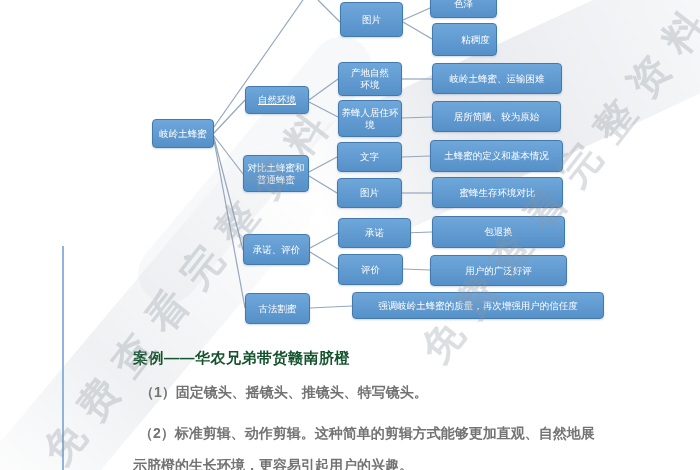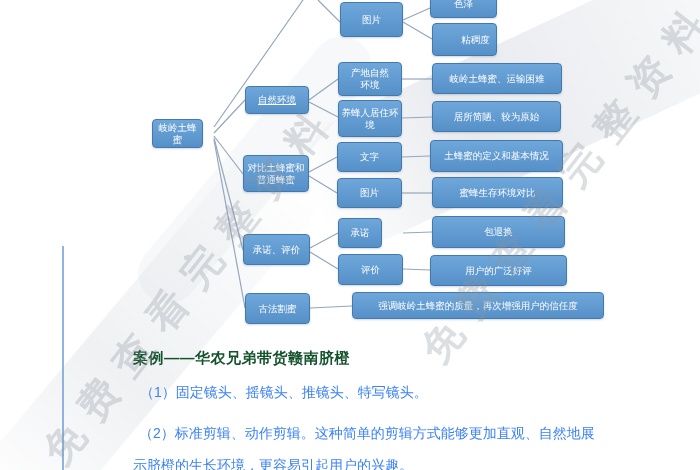--- a/index.html
+++ b/index.html
@@ -32,21 +32,21 @@
         background:linear-gradient(180deg,#6fa7da 0%,#5590c8 100%);
         border:1px solid #4479ad;border-radius:4px;
         box-shadow:0 1px 2px rgba(70,100,140,.25);padding:1px 4px;box-sizing:border-box;}
   .node.tight{padding:1px 2px;}
   .node.wrap-narrow{padding:1px 10px;}
 
   
   .vbar{position:absolute;z-index:2;width:2px;background:#7da7d9;opacity:.85;}
 
   
-  .doc-text{position:absolute;z-index:3;color:#3b82f6;}
+  .doc-text{position:absolute;z-index:3;color:#737373;font-weight:bold;}
   .heading{left:133px;top:349px;font-size:15px;font-weight:bold;color:#14532d;letter-spacing:.5px;}
   .para1{left:140px;top:384px;font-size:14px;}
   .para2{left:133px;top:417px;width:468px;font-size:14px;line-height:32px;text-indent:6px;}
 </style>
 </head>
 <body>
 
 <div id="page">
 
   <div class="band band-a"></div>
@@ -70,34 +70,34 @@
     <line x1="310" y1="252" x2="338" y2="269"></line>
     <line x1="310" y1="308" x2="352" y2="306"></line>
     <line x1="402" y1="79" x2="432" y2="79"></line>
     <line x1="402" y1="118" x2="432" y2="117"></line>
     <line x1="402" y1="157" x2="430" y2="156"></line>
     <line x1="402" y1="193" x2="432" y2="193"></line>
     <line x1="403" y1="233" x2="432" y2="232"></line>
     <line x1="403" y1="269" x2="430" y2="270"></line>
   </svg>
 
-  <div class="node" style="left:152px;top:119px;width:51px;height:29px;">岐岭土蜂蜜</div>
+  <div class="node" style="left:152px;top:119px;width:62px;height:29px;">岐岭土蜂蜜</div>
 
   <div class="node" style="left:340px;top:2px;width:63px;height:35px;">图片</div>
 
   <div class="node" style="left:245px;top:86px;width:64px;height:28px;text-decoration:underline;">自然环境</div>
   <div class="node tight" style="left:243px;top:155px;width:66px;height:37px;">对比土蜂蜜和普通蜂蜜</div>
   <div class="node" style="left:243px;top:234px;width:67px;height:31px;">承诺、评价</div>
   <div class="node" style="left:245px;top:293px;width:65px;height:31px;">古法割蜜</div>
 
   <div class="node wrap-narrow" style="left:338px;top:62px;width:64px;height:34px;">产地自然环境</div>
   <div class="node tight" style="left:338px;top:100px;width:64px;height:37px;">养蜂人居住环境</div>
   <div class="node" style="left:337px;top:142px;width:65px;height:30px;">文字</div>
   <div class="node" style="left:337px;top:178px;width:65px;height:30px;">图片</div>
-  <div class="node" style="left:338px;top:218px;width:44px;height:30px;">承诺</div>
+  <div class="node" style="left:338px;top:218px;width:73px;height:30px;">承诺</div>
   <div class="node" style="left:338px;top:254px;width:65px;height:31px;">评价</div>
 
   <div class="node" style="left:430px;top:-10px;width:67px;height:28px;">色泽</div>
   <div class="node" style="left:432px;top:23px;width:65px;height:33px;padding-left:26px;">粘稠度</div>
   <div class="node" style="left:432px;top:63px;width:130px;height:31px;">岐岭土蜂蜜、运输困难</div>
   <div class="node" style="left:432px;top:101px;width:129px;height:31px;">居所简陋、较为原始</div>
   <div class="node" style="left:430px;top:140px;width:133px;height:32px;">土蜂蜜的定义和基本情况</div>
   <div class="node" style="left:432px;top:177px;width:131px;height:31px;">蜜蜂生存环境对比</div>
   <div class="node" style="left:432px;top:216px;width:133px;height:32px;">包退换</div>
   <div class="node" style="left:430px;top:255px;width:137px;height:31px;">用户的广泛好评</div>

